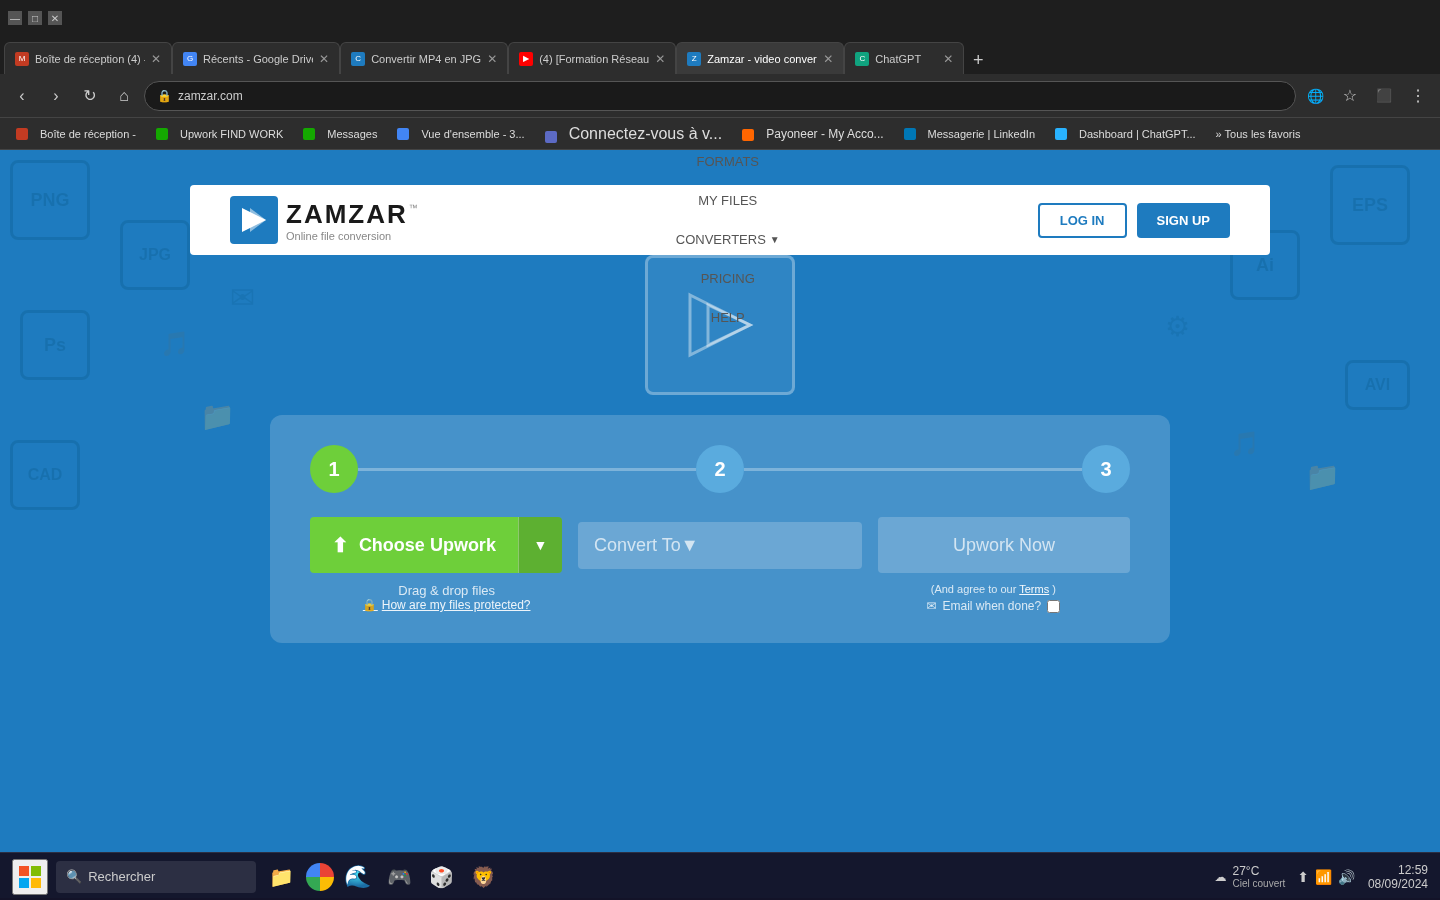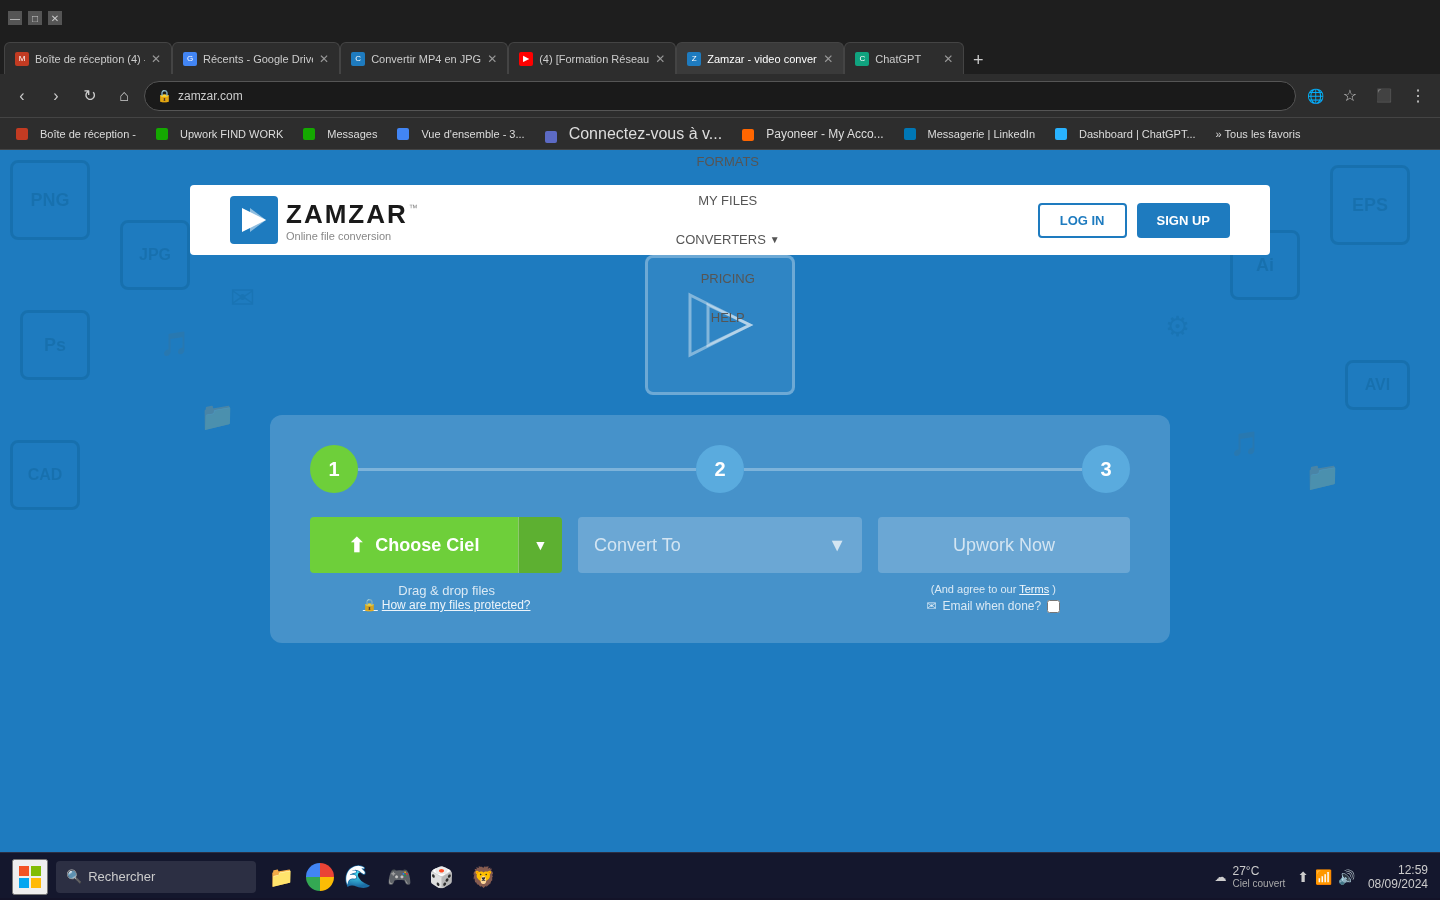--- a/index.html
+++ b/index.html
@@ -55,21 +55,21 @@
     
     .conversion-form { background: rgba(255,255,255,0.18); border-radius: 12px; max-width: 900px; margin: 0 auto; padding: 30px 40px 30px; position: relative; z-index: 10; }
     .steps { display: flex; align-items: center; justify-content: center; margin-bottom: 24px; position: relative; }
     .step-line { flex: 1; height: 3px; background: rgba(255,255,255,0.3); position: relative; }
     .step-circle { width: 48px; height: 48px; border-radius: 50%; background: #6ecf3a; color: white; font-size: 20px; font-weight: 700; display: flex; align-items: center; justify-content: center; z-index: 2; }
     .step-circle.step2, .step-circle.step3 { background: #5aabde; }
     .form-row { display: flex; gap: 16px; align-items: center; }
     .choose-files-btn { display: flex; align-items: center; background: #6ecf3a; color: white; border: none; border-radius: 4px; font-size: 18px; font-weight: 700; cursor: pointer; height: 56px; flex: 1; overflow: hidden; }
     .choose-files-main { flex: 1; display: flex; align-items: center; justify-content: center; gap: 10px; height: 100%; }
     .choose-files-arrow { width: 44px; height: 100%; background: rgba(0,0,0,0.15); display: flex; align-items: center; justify-content: center; border-left: 1px solid rgba(255,255,255,0.3); font-size: 14px; cursor: pointer; }
-    .convert-to-btn { flex: 1; height: 56px; background: rgba(255,255,255,0.2); border: none; border-radius: 4px; color: rgba(255,255,255,0.7); font-size: 18px; font-weight: 500; cursor: pointer; display: flex; align-items: center; justify-content: space-between; padding: 0 16px; }
+    .convert-to-btn { flex: 1; height: 47px; background: rgba(255,255,255,0.2); border: none; border-radius: 4px; color: rgba(255,255,255,0.7); font-size: 18px; font-weight: 500; cursor: pointer; display: flex; align-items: center; padding: 0 16px; }
     .convert-now-btn { flex: 1; height: 56px; background: rgba(255,255,255,0.2); border: none; border-radius: 4px; color: rgba(255,255,255,0.7); font-size: 18px; font-weight: 500; cursor: pointer; }
     .form-footer { display: flex; justify-content: space-between; align-items: flex-start; margin-top: 10px; }
     .drag-drop-text { font-size: 13px; color: rgba(255,255,255,0.8); text-align: center; flex: 1; }
     .protected-link { font-size: 12px; color: rgba(255,255,255,0.9); text-decoration: underline; cursor: pointer; display: flex; align-items: center; gap: 4px; justify-content: center; }
     .convert-footer { text-align: center; flex: 1; }
     .agree-text { font-size: 11px; color: rgba(255,255,255,0.8); }
     .agree-link { color: rgba(255,255,255,0.95); text-decoration: underline; }
     .email-row { display: flex; align-items: center; gap: 6px; font-size: 12px; color: rgba(255,255,255,0.8); margin-top: 4px; justify-content: center; }
 
     
@@ -284,21 +284,21 @@
         <div class="step-circle step3">
           <span>3</span>
         </div>
       </div>
 
       <div class="form-row">
 
         <button class="choose-files-btn">
           <div class="choose-files-main">
             <span style="font-size:20px;">⬆</span>
-            <span>Choose Ciel</span>
+            <span>Choose Upwork</span>
           </div>
           <div class="choose-files-arrow">
             <span>▼</span>
           </div>
         </button>
 
         <button class="convert-to-btn">
           <span>Convert To</span>
           <span>▼</span>
         </button>

